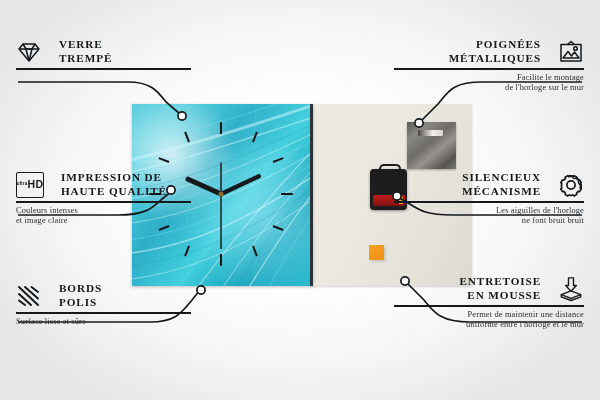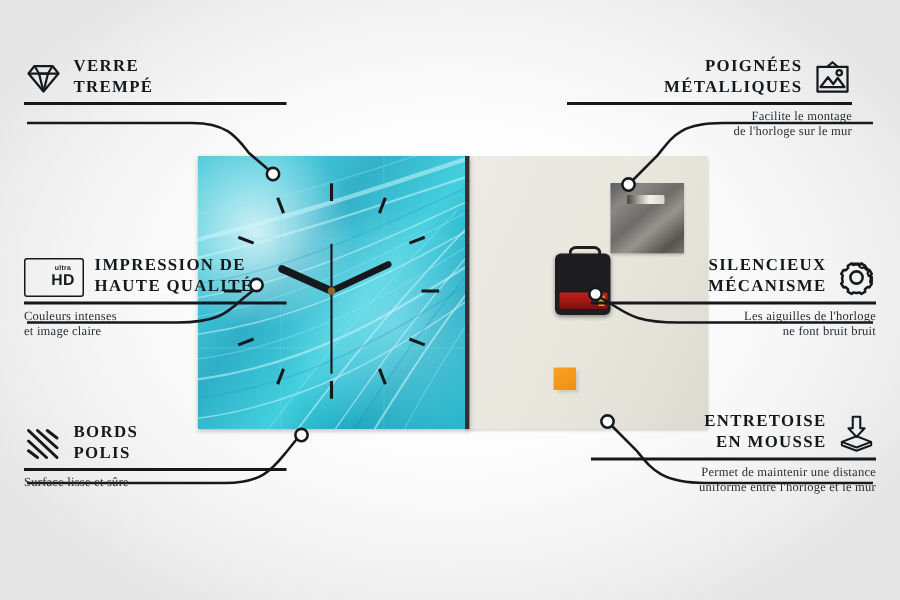--- a/index.html
+++ b/index.html
@@ -71,39 +71,38 @@
     position:absolute;right:2px;top:2px;width:4px;height:7px;background:#e9a12a;
   }
   .hw-foam{
     position:absolute;left:59px;top:141px;width:15px;height:15px;
     background:linear-gradient(145deg,#f7a325 0%,#ef8f12 100%);
     box-shadow:2px 2px 2px rgba(0,0,0,.12);
   }
 
   
   .feat{position:absolute;width:190px;}
-  .feat .head{display:flex;align-items:center;gap:7px;}
+  .feat .head{display:flex;align-items:center;gap:17px;}
   .feat.right .head{flex-direction:row;justify-content:flex-end;}
   .feat .title{
     font-size:11.2px;font-weight:bold;letter-spacing:.9px;color:#14181b;
     line-height:13.5px;text-transform:uppercase;
   }
   .feat.left .title{text-align:left;}
   .feat.right .title{text-align:right;}
   .feat .rule{height:1.6px;background:#15191c;margin:3px 0 3px 0;}
   .feat .desc{
     font-size:8.4px;line-height:10.6px;color:#2a2d30;letter-spacing:.15px;
   }
   .feat.right .desc{text-align:right;}
   .ico{width:26px;height:26px;flex:0 0 26px;display:block;}
   .ico.hd{
     width:26px;height:24px;border:1.6px solid #15191c;border-radius:2px;
-    display:flex;flex-direction:column;align-items:center;justify-content:center;
+    display:flex;flex-direction:row;align-items:center;justify-content:center;
     line-height:1;
-    padding-left:12px;
   }
   .ico.hd .u{font-size:4.6px;font-weight:bold;letter-spacing:.2px;color:#15191c;font-family:"Liberation Sans",sans-serif;}
   .ico.hd .h{font-size:10.5px;font-weight:bold;letter-spacing:.3px;color:#15191c;font-family:"Liberation Sans",sans-serif;margin-top:0px;}
 </style>
 </head>
 <body>
 
 <div id="stage">
 
   <div class="photo">
@@ -260,21 +259,21 @@
         <div>BORDS</div>
         <div>POLIS</div>
       </div>
     </div>
     <div class="rule" style="width:175px;"></div>
     <div class="desc">
       <div>Surface lisse et sûre</div>
     </div>
   </div>
 
-  <div class="feat right" style="right:32px;top:38px;width:190px;">
+  <div class="feat right" style="right:16px;top:38px;width:190px;">
     <div class="head">
       <div class="title">
         <div>POIGNÉES</div>
         <div>MÉTALLIQUES</div>
       </div>
       <svg class="ico" viewBox="0 0 26 26">
         <g fill="none" stroke="#15191c" stroke-width="1.5" stroke-linejoin="round">
           <path d="M9.5 5.5 L13 2.5 L16.5 5.5"></path>
           <rect x="3" y="5.5" width="20" height="16.5"></rect>
           <path d="M5 19 L10 12.5 L13.5 17 L16.5 13 L21 19 Z"></path>

